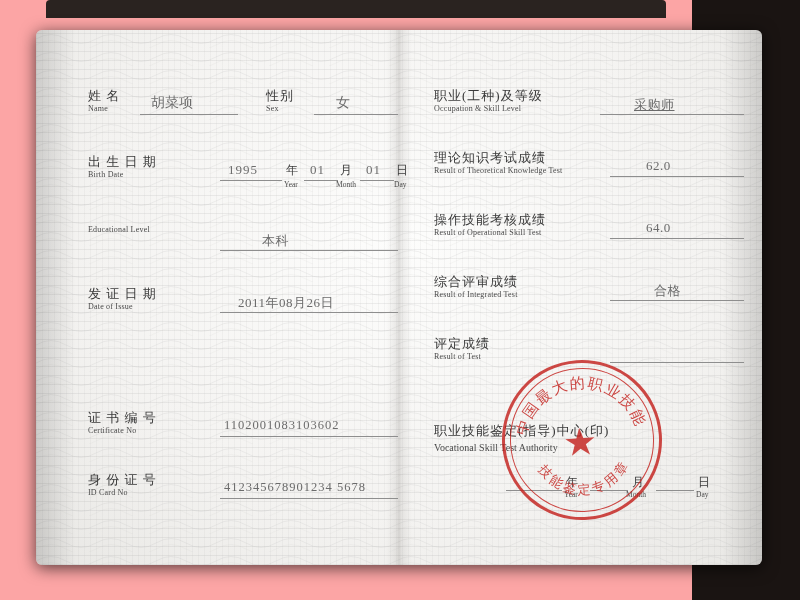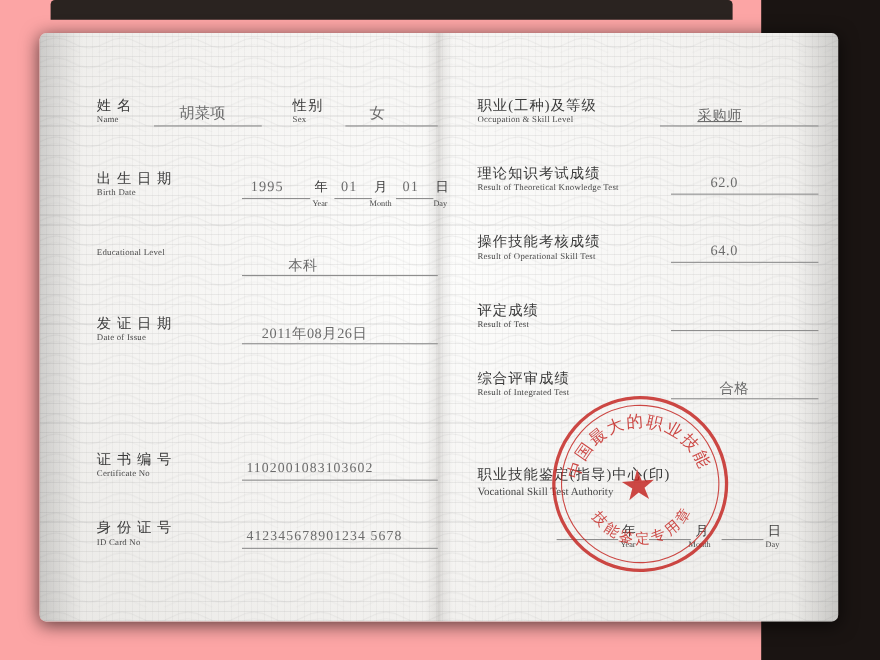--- a/index.html
+++ b/index.html
@@ -176,21 +176,21 @@
     top: 26px;
     border-bottom: 1px solid #8e8e8e;
   }
   .rule-b {
     position: absolute;
     left: 226px;
     right: 0;
     top: 26px;
     border-bottom: 1px solid #8e8e8e;
   }
-  .val-a { position: absolute; left: 75px;  top: 6px; font-size: 14px; color: #6d6d6d; }
+  .val-a { position: absolute; left: 63px;  top: 6px; font-size: 14px; color: #6d6d6d; }
   .val-b { position: absolute; left: 248px; top: 6px; font-size: 14px; color: #6d6d6d; }
 
   
   .date-row .seg {
     position: absolute;
     top: 26px;
     border-bottom: 1px solid #8e8e8e;
   }
   .date-row .unit {
     position: absolute;
@@ -430,34 +430,34 @@
         <div class="labels" style="width:170px;">
           <div class="lbl-cn">操作技能考核成绩</div>
           <div class="lbl-en">Result of Operational Skill Test</div>
         </div>
         <div class="rule" style="left:176px;"></div>
         <div class="value" style="left:212px;">64.0</div>
       </div>
 
       <div class="field">
         <div class="labels" style="width:170px;">
+          <div class="lbl-cn">综合评审成绩</div>
+          <div class="lbl-en">Result of Integrated Test</div>
+        </div>
+        <div class="rule" style="left:176px;"></div>
+        <div class="value" style="left:220px;">合格</div>
+      </div>
+
+      <div class="field">
+        <div class="labels" style="width:170px;">
           <div class="lbl-cn">评定成绩</div>
           <div class="lbl-en">Result of Test</div>
         </div>
         <div class="rule" style="left:176px;"></div>
         <div class="value" style="left:212px;"></div>
-      </div>
-
-      <div class="field">
-        <div class="labels" style="width:170px;">
-          <div class="lbl-cn">综合评审成绩</div>
-          <div class="lbl-en">Result of Integrated Test</div>
-        </div>
-        <div class="rule" style="left:176px;"></div>
-        <div class="value" style="left:220px;">合格</div>
       </div>
 
     </div>
 
     <div class="authority">
       <div class="a-cn">职业技能鉴定(指导)中心(印)</div>
       <div class="a-en">Vocational Skill Test Authority</div>
     </div>
 
     <div class="issue-date">

